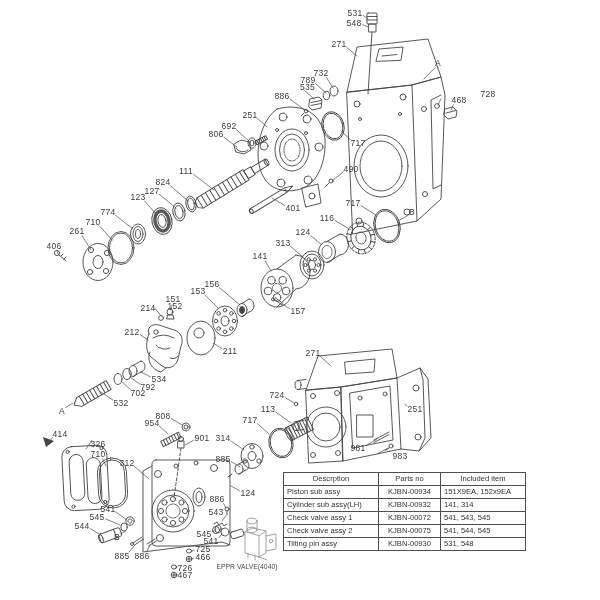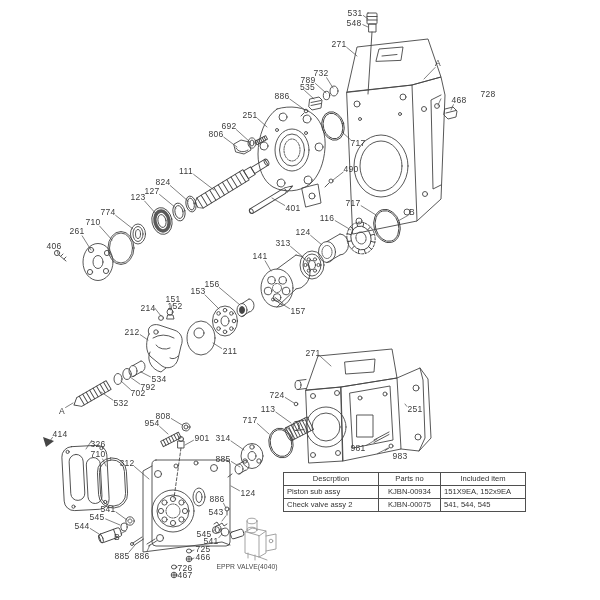--- a/index.html
+++ b/index.html
@@ -580,20 +580,35 @@
       <th>Included item</th>
     </tr>
   </thead>
   <tbody id="parts-tbody">
         <tr>
           <td>Piston sub assy</td>
           <td class="c2">KJBN-00934</td>
           <td>151X9EA, 152x9EA</td>
         </tr>
         <tr>
+          <td>Cylinder sub assy(LH)</td>
+          <td class="c2">KJBN-00932</td>
+          <td>141, 314</td>
+        </tr>
+        <tr>
+          <td>Check valve assy 1</td>
+          <td class="c2">KJBN-00072</td>
+          <td>541, 543, 545</td>
+        </tr>
+        <tr>
           <td>Check valve assy 2</td>
           <td class="c2">KJBN-00075</td>
           <td>541, 544, 545</td>
         </tr>
+        <tr>
+          <td>Tilting pin assy</td>
+          <td class="c2">KJBN-00930</td>
+          <td>531, 548</td>
+        </tr>
       </tbody>
 </table>
 
 </div>
 
 </body></html>

